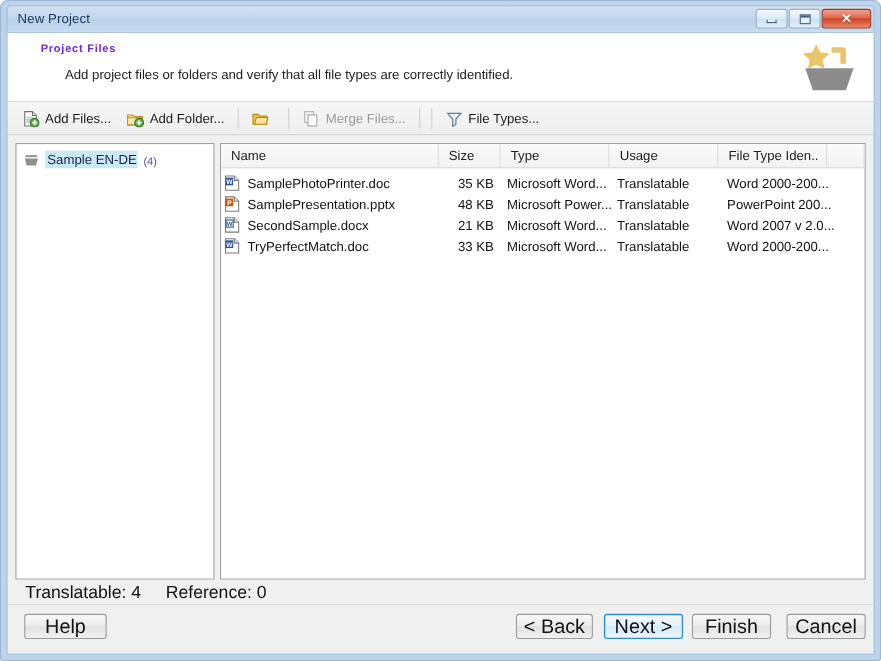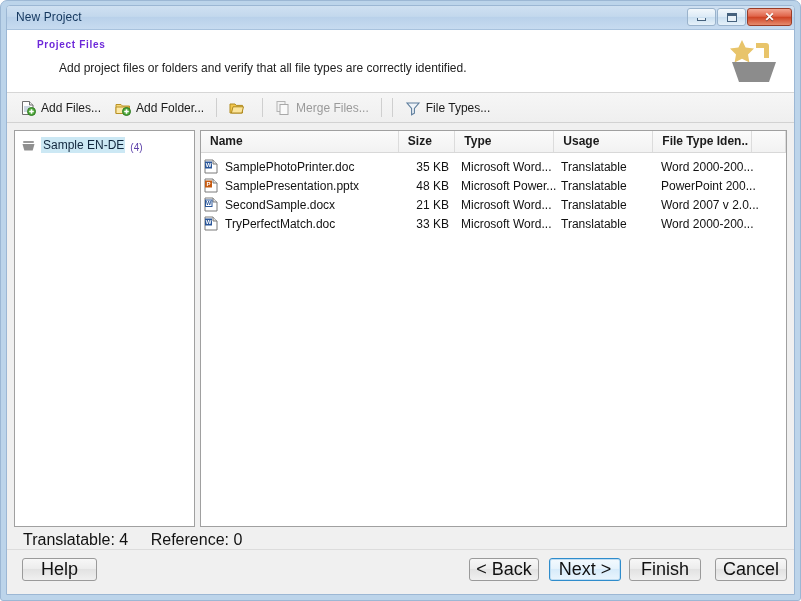--- a/index.html
+++ b/index.html
@@ -141,21 +141,20 @@
     background: #cce8f4; color: #11263d; padding: 1px 1px 1px 2px;
   }
   .tree-row .cnt { color: #5b3fa8; font-size: 10px; margin-left: 5px; }
   .basket-ic { margin-right: 5px; line-height: 0; }
 
   
   #list-head {
     display: flex; height: 22px;
     background: linear-gradient(to bottom, #fbfbfb 0%, #f2f2f2 100%);
     border-bottom: 1px solid #d8d8d8;
-    font-weight: bold;
   }
   #list-head .th {
     font-size: 12px; color: #1b1b1b;
     padding: 3px 0 0 9px;
     border-right: 1px solid #dcdcdc;
     overflow: hidden; white-space: nowrap;
     cursor: default;
   }
   .row {
     display: flex; height: 19px; align-items: center;

